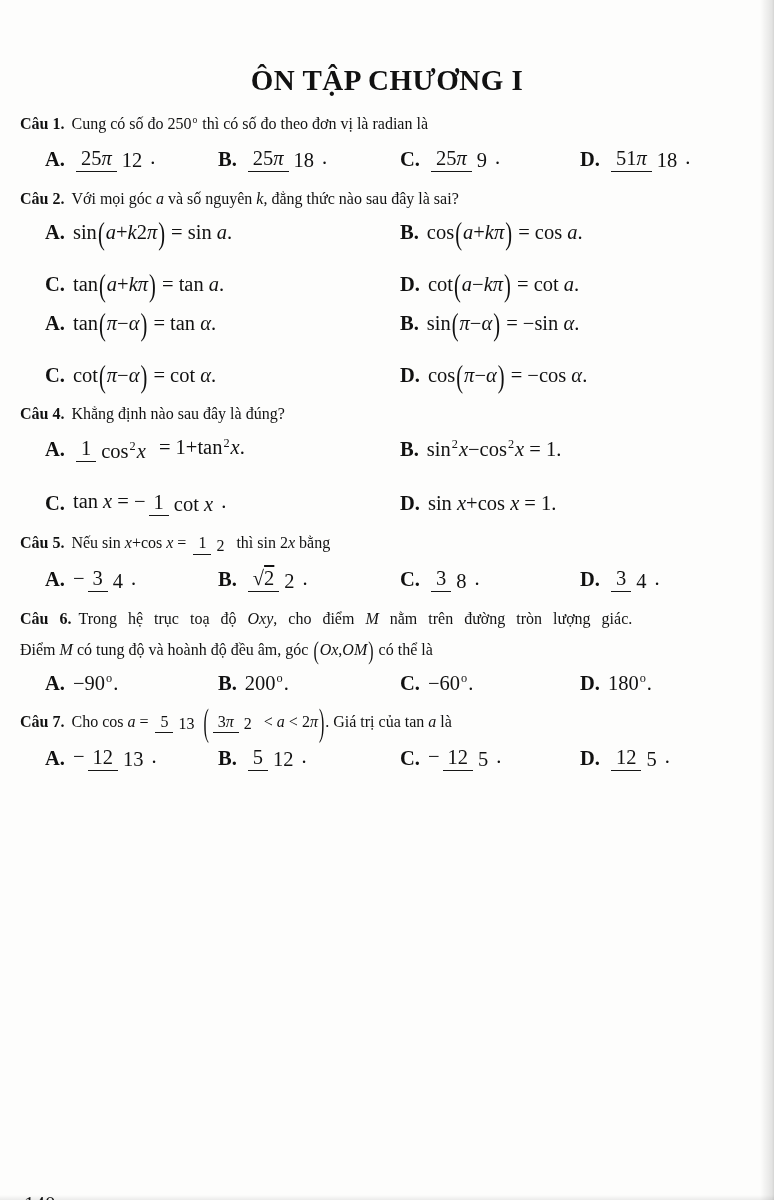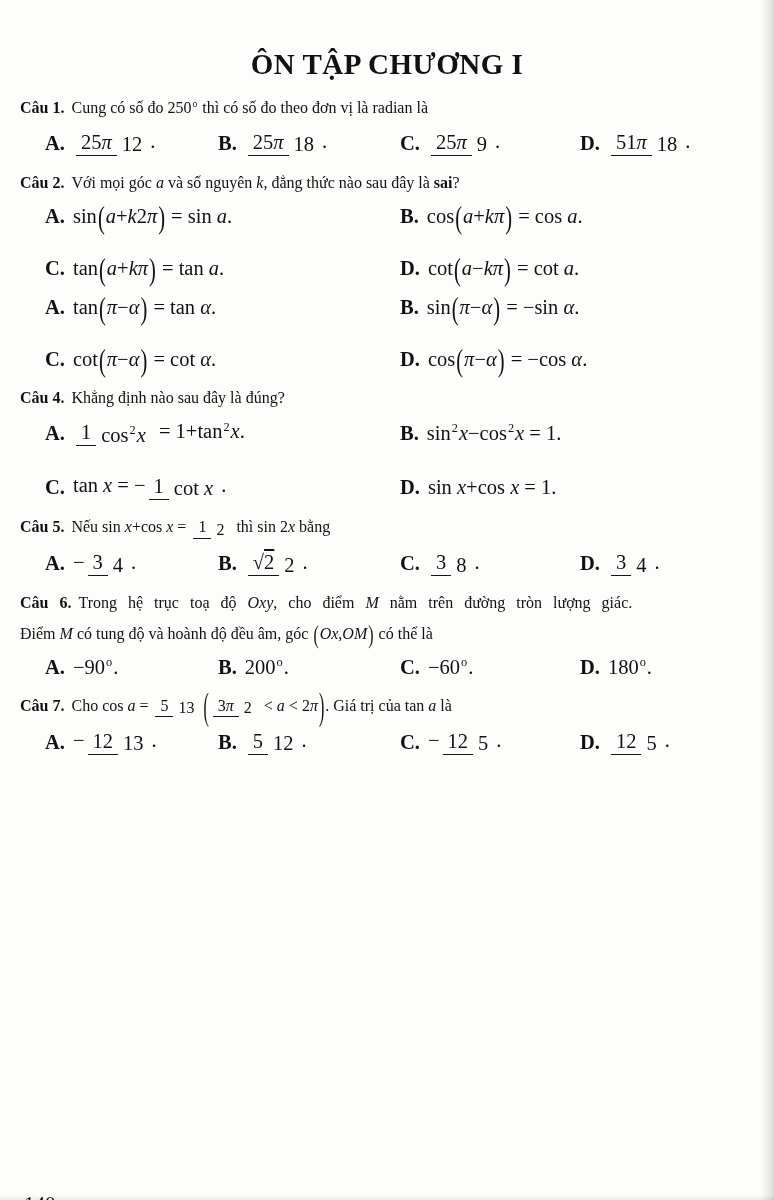--- a/index.html
+++ b/index.html
@@ -17,21 +17,21 @@
     content:"";position:absolute;top:0;right:0;width:14px;height:100%;
     background:linear-gradient(to right, rgba(0,0,0,0) 0%, rgba(0,0,0,0.10) 85%, rgba(0,0,0,0.16) 100%);
     pointer-events:none;
   }
   .page::before{ 
     content:"";position:absolute;left:0;bottom:0;width:100%;height:5px;
     background:linear-gradient(to bottom, rgba(0,0,0,0) 0%, rgba(0,0,0,0.07) 100%);
     pointer-events:none;
   }
   h1.title{
-    margin:0;padding-top:48px;
+    margin:16px;padding-top:48px;
     text-align:center;
     font-size:29px;font-weight:700;letter-spacing:0.5px;
   }
   section.question{margin-top:16px;}
   .qtext{
     margin:0;
     font-size:16px;
     line-height:1.32;
   }
   .qlabel{margin-right:7px;font-weight:700;}
@@ -45,21 +45,21 @@
     font-size:20.5px;
     align-items:center;
   }
   .opts.cols4{grid-template-columns:173px 182px 180px auto;}
   .opts.cols2{grid-template-columns:355px auto;row-gap:28px;}
   .opt{display:flex;align-items:center;white-space:nowrap;}
   .olabel{font-weight:700;margin-right:8px;}
   .omath{white-space:pre;}
   
   .it{font-style:italic;}
-  .bd{font-weight:700;}
+  .bd{font-weight:400;}
   .sup{font-size:0.6em;position:relative;top:-0.62em;margin:0 1px;}
   .frac{
     display:inline-flex;align-items:center;
     vertical-align:middle;margin:0 3px;line-height:1.08;text-align:center;
   }
   .frac .num{padding:0 5px 2px;border-bottom:1.6px solid #161616;}
   .frac .den{padding:2px 5px 0;}
   .sqrt{white-space:nowrap;}
   .sqrtbar{text-decoration:overline;}
   .bigp{

